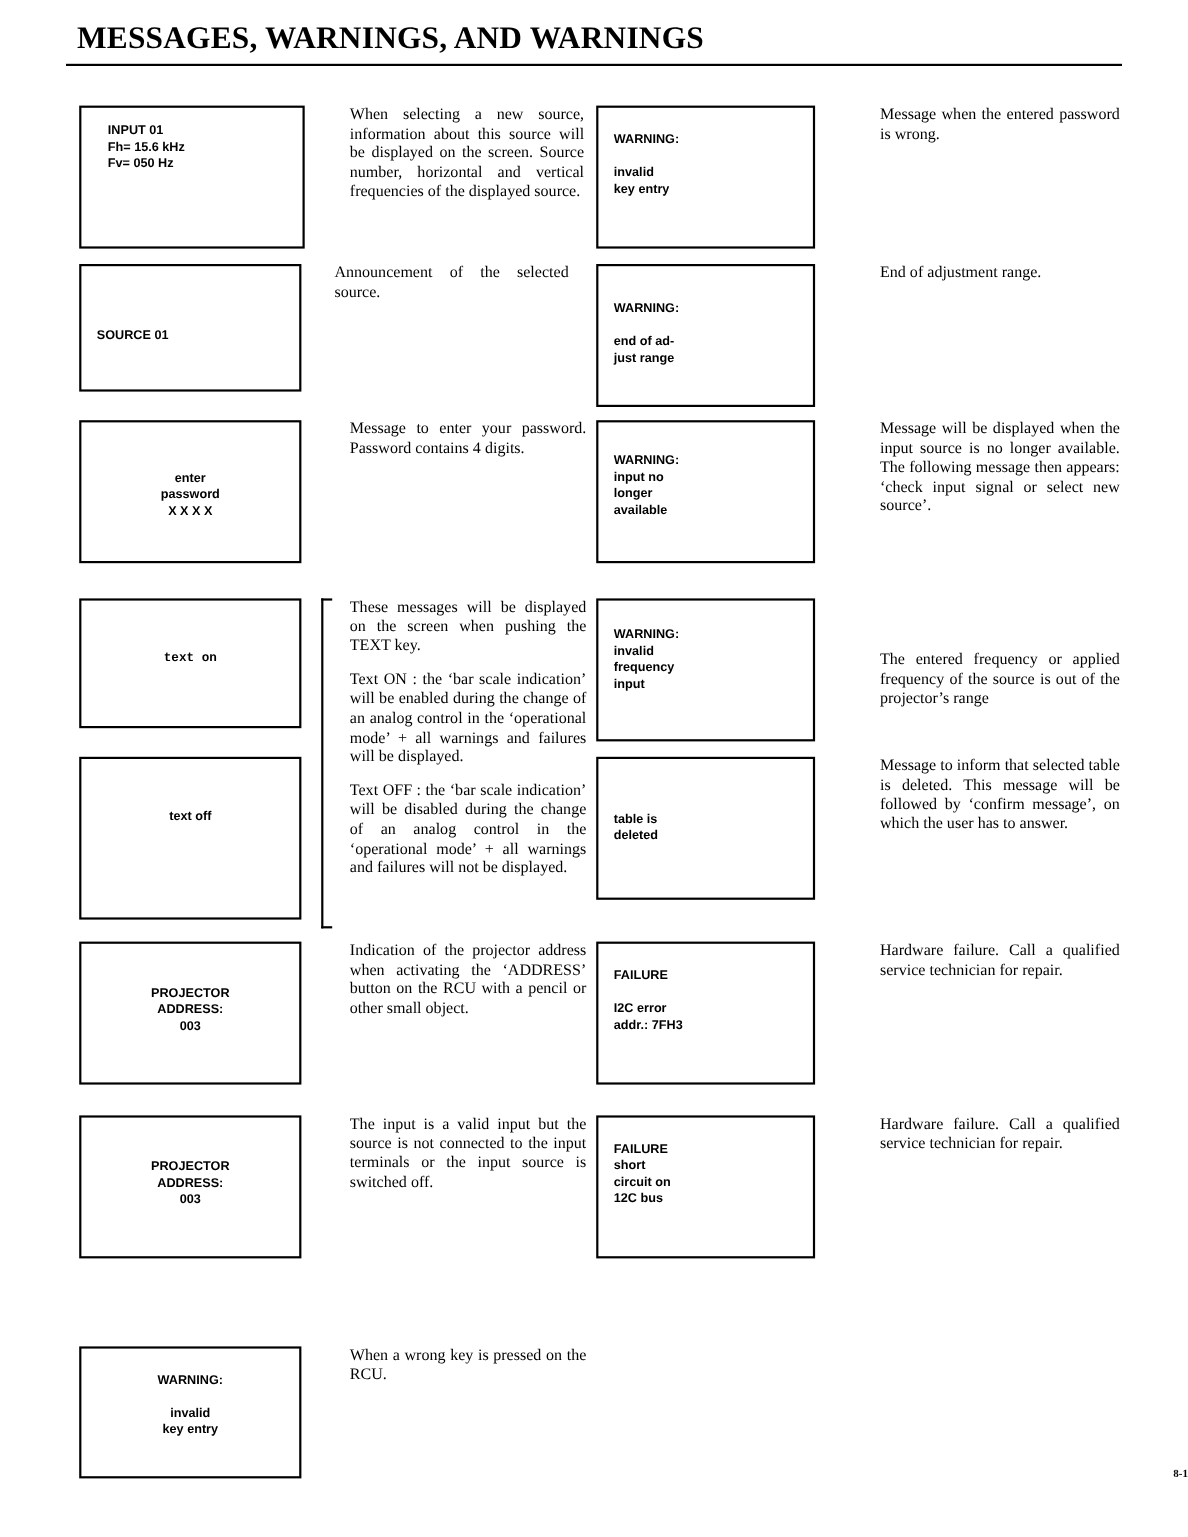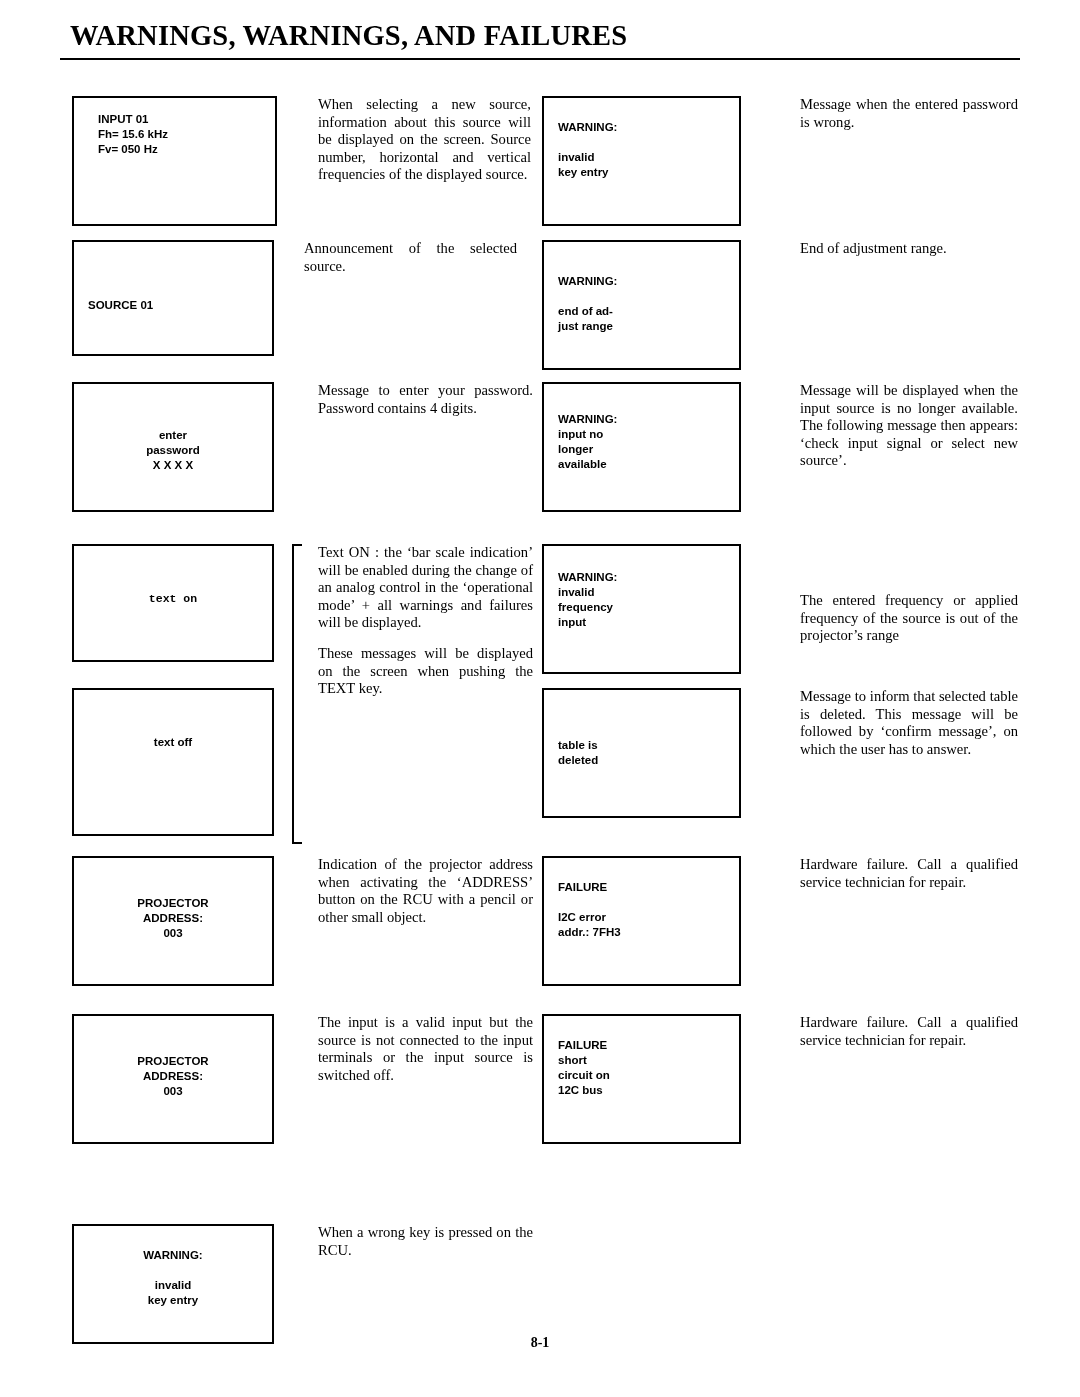--- a/index.html
+++ b/index.html
@@ -72,32 +72,32 @@
     position: absolute;
     border-left: 2.5px solid #000;
     border-top: 2.5px solid #000;
     border-bottom: 2.5px solid #000;
     width: 10px;
     box-sizing: border-box;
   }
   .page-number {
     position: absolute;
     left: 0; right: 0;
-    text-align: center;
+    text-align: right;
     font-family: "Liberation Serif", serif;
     font-weight: bold;
-    font-size: 14px;
+    font-size: 10px;
   }
 </style>
 </head>
 <body>
 
 <div class="page">
 
-  <h1 class="page-title">WARNINGS, WARNINGS, AND FAILURES</h1>
+  <h1 class="page-title">MESSAGES, WARNINGS, AND WARNINGS</h1>
   <div class="title-rule"></div>
 
   <div class="grid">
 
     <div class="osd left-align" style="left:12px; top:22px; width:205px; height:130px;">
       <div class="lines" style="top:14px;padding-left:24px;">INPUT 01<br>Fh= 15.6 kHz<br>Fv= 050 Hz</div>
     </div>
 
     <div class="osd left-align" style="left:12px; top:166px; width:202px; height:116px;">
       <div class="lines" style="top:56px;">SOURCE 01</div>
@@ -135,22 +135,23 @@
       <p>Announcement of the selected source.</p>
     </div>
 
     <div class="desc" style="left:258px; top:308px; width:215px;">
       <p>Message to enter your password. Password contains 4 digits.</p>
     </div>
 
     <div class="bracket" style="left:232px; top:470px; height:300px;"></div>
 
     <div class="desc" style="left:258px; top:470px; width:215px;">
+      <p>These messages will be displayed on the screen when pushing the TEXT key.</p>
       <p>Text ON : the ‘bar scale indication’ will be enabled during the change of an analog control in the ‘operational mode’ + all warnings and failures will be displayed.</p>
-      <p>These messages will be displayed on the screen when pushing the TEXT key.</p>
+      <p>Text OFF : the ‘bar scale indication’ will be disabled during the change of an analog control in the ‘operational mode’ + all warnings and failures will not be displayed.</p>
     </div>
 
     <div class="desc" style="left:258px; top:782px; width:215px;">
       <p>Indication of the projector address when activating the ‘ADDRESS’ button on the RCU with a pencil or other small object.</p>
     </div>
 
     <div class="desc" style="left:258px; top:940px; width:215px;">
       <p>The input is a valid input but the source is not connected to the input terminals or the input source is switched off.</p>
     </div>
 

